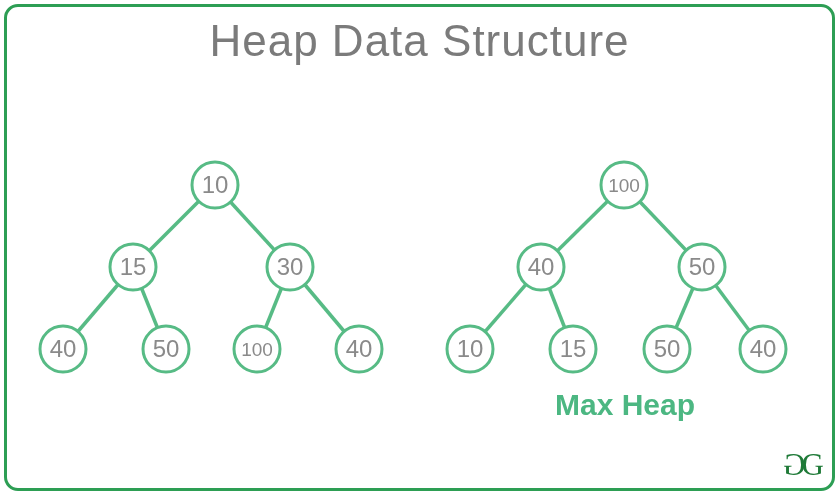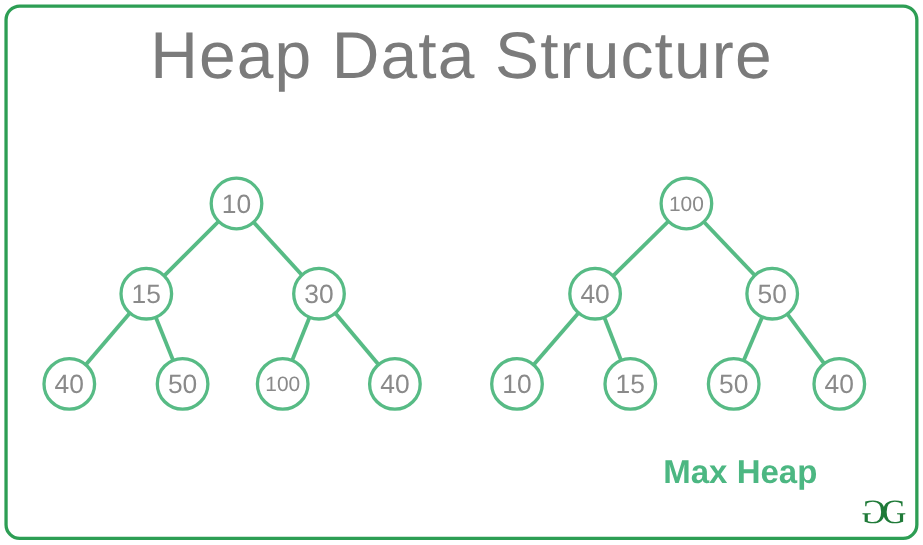--- a/index.html
+++ b/index.html
@@ -17,21 +17,21 @@
     border: 3px solid var(--border_green, #2d9e54);
     border-radius: 14px;
     pointer-events: none;
   }
   .title {
     position: absolute;
     top: 16px;
     left: 0;
     width: 100%;
     text-align: center;
-    font-size: 60px;
+    font-size: 44px;
     font-weight: 400;
     letter-spacing: 1px;
     color: var(--title_gray, #7b7b7b);
   }
   .tree-svg {
     position: absolute;
     left: 0; top: 0;
     width: 839px; height: 495px;
   }
   .tree-label {
@@ -98,16 +98,16 @@
       <circle cx="470" cy="349" r="23" fill="#ffffff" stroke="#57bb85" stroke-width="3"></circle>
       <text x="470" y="349" dy="0.35em" text-anchor="middle" fill="#8a8a8a" font-family="&quot;Liberation Sans&quot;, sans-serif" font-size="24">10</text>
       <circle cx="573" cy="349" r="23" fill="#ffffff" stroke="#57bb85" stroke-width="3"></circle>
       <text x="573" y="349" dy="0.35em" text-anchor="middle" fill="#8a8a8a" font-family="&quot;Liberation Sans&quot;, sans-serif" font-size="24">15</text>
       <circle cx="667" cy="349" r="23" fill="#ffffff" stroke="#57bb85" stroke-width="3"></circle>
       <text x="667" y="349" dy="0.35em" text-anchor="middle" fill="#8a8a8a" font-family="&quot;Liberation Sans&quot;, sans-serif" font-size="24">50</text>
       <circle cx="763" cy="349" r="23" fill="#ffffff" stroke="#57bb85" stroke-width="3"></circle>
       <text x="763" y="349" dy="0.35em" text-anchor="middle" fill="#8a8a8a" font-family="&quot;Liberation Sans&quot;, sans-serif" font-size="24">40</text>
     </svg>
 
-  <div class="tree-label" id="tree-label-1" style="left: 625px; top: 413px; margin-left: 48px;">Max Heap</div>
+  <div class="tree-label" id="tree-label-1" style="left: 625px; top: 388px;">Max Heap</div>
 
   <div class="logo"><span class="g flip">G</span><span class="g">G</span></div>
 </div>
 
 </body></html>

